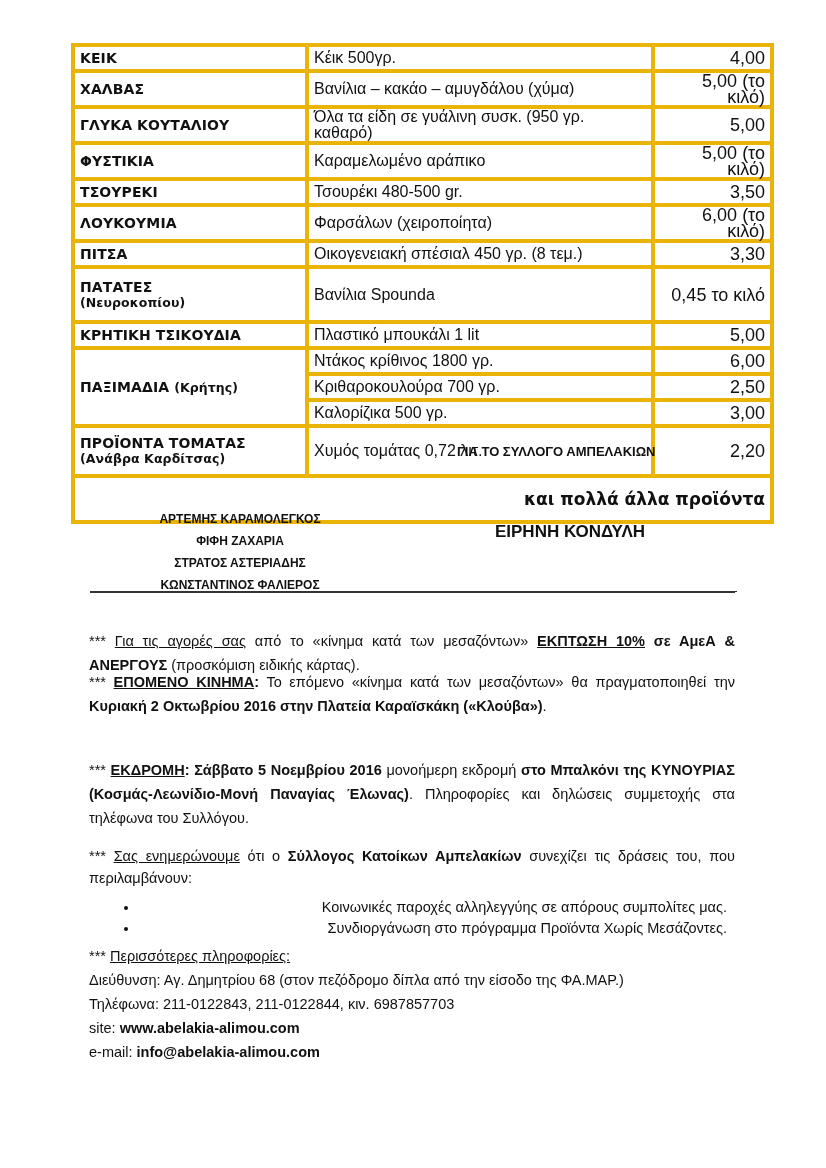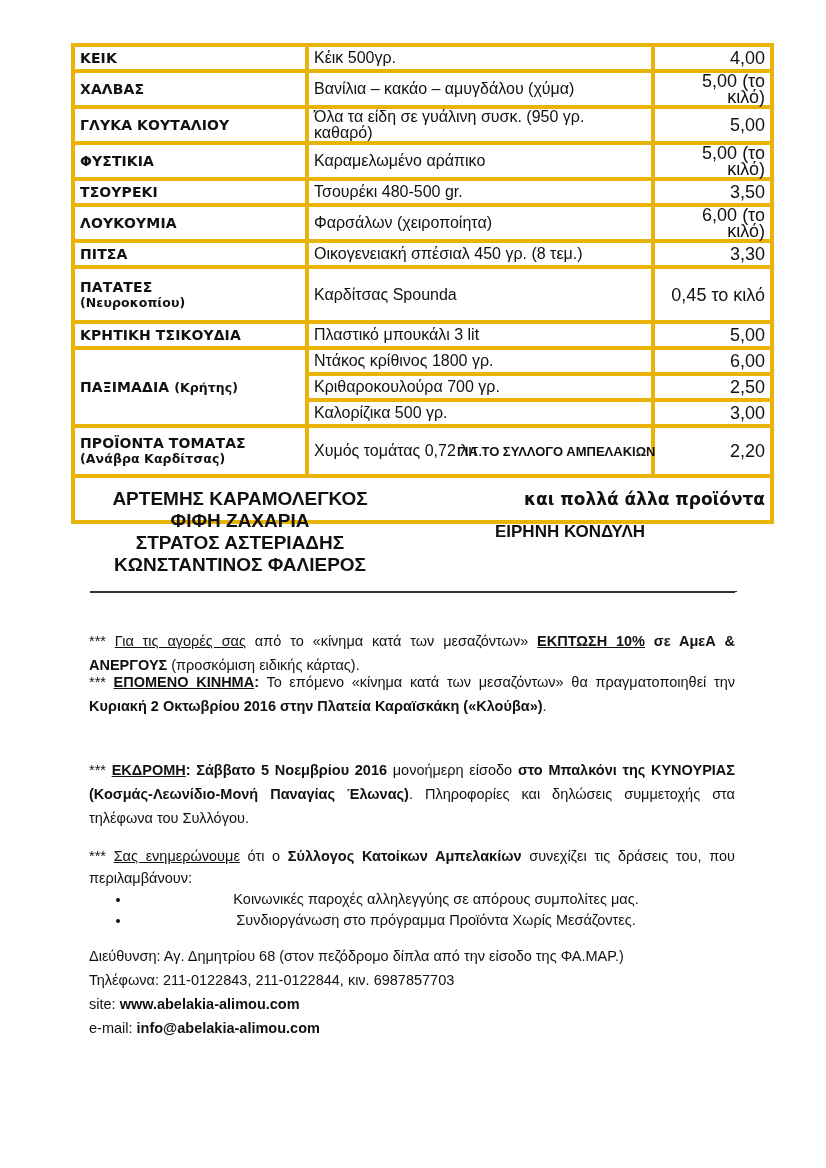--- a/index.html
+++ b/index.html
@@ -31,38 +31,38 @@
     tr.r-tom td { height: 46px; }
     tr.more td {
       height: 42px; text-align: right; font-weight: bold; font-size: 17px;
     }
     .cat-line { display: block; }
 
     
     .sig { position: absolute; font-weight: bold; font-size: 13px; text-align: center; font-family: "Liberation Sans", sans-serif; }
     .sig-left-head { left: 90px; top: 458px; width: 300px; text-align: left; }
     .sig-right-head { left: 457px; top: 444px; width: 260px; text-align: left; }
-    .sig-left-names { left: 90px; top: 488px; width: 300px; line-height: 22px; font-size: 19px; }
+    .sig-left-names { left: 90px; top: 508px; width: 300px; line-height: 22px; font-size: 12px; }
     .sig-right-name { left: 440px; top: 522px; width: 260px; font-size: 17px; }
     .rule { position: absolute; left: 90px; top: 591px; width: 645px; height: 2px; background: #333; }
     .rule-dash { position: absolute; left: 734px; top: 591px; width: 3px; height: 1px; background: #333; }
 
     
     .notice {
       position: absolute; left: 89px; width: 646px;
       font-family: "Liberation Sans", sans-serif; font-size: 14.5px; line-height: 24px;
       text-align: justify;
     }
     .notice b { font-weight: bold; }
     .notice u { text-decoration: underline; }
     .n1 { top: 629px; }
     .n2 { top: 670px; }
     .n3 { top: 758px; }
     .n4 { top: 845px; line-height: 22px; }
-    .n4 ul { margin: 0; padding-left: 42px; list-style: disc; text-align: center; }
+    .n4 ul { margin: 8px; padding-left: 42px; list-style: disc; text-align: right; }
     .n4 li { line-height: 21px; padding-left: 6px; }
     .n5 { top: 944px; line-height: 24px; text-align: left; }
   </style>
 </head>
 <body>
 
 <div class="page">
 
   <table class="products">
     <colgroup>
@@ -104,26 +104,26 @@
       <tr class="r23">
         <td class="cat">ΠΙΤΣΑ</td>
         <td class="desc">Οικογενειακή σπέσιαλ 450 γρ. (8 τεμ.)</td>
         <td class="price">3,30</td>
       </tr>
       <tr class="r-tall">
         <td class="cat">
           <span class="cat-line">ΠΑΤΑΤΕΣ</span>
           <span class="cat-line sub">(Νευροκοπίου)</span>
         </td>
-        <td class="desc">Καρδίτσας Spounda</td>
+        <td class="desc">Βανίλια Spounda</td>
         <td class="price">0,45 το κιλό</td>
       </tr>
       <tr class="r23">
         <td class="cat">ΚΡΗΤΙΚΗ ΤΣΙΚΟΥΔΙΑ</td>
-        <td class="desc">Πλαστικό μπουκάλι 3 lit</td>
+        <td class="desc">Πλαστικό μπουκάλι 1 lit</td>
         <td class="price">5,00</td>
       </tr>
       <tr class="r23">
         <td class="cat" rowspan="3">
           <span>ΠΑΞΙΜΑΔΙΑ</span>
           <span class="sub">(Κρήτης)</span>
         </td>
         <td class="desc">Ντάκος κρίθινος 1800 γρ.</td>
         <td class="price">6,00</td>
       </tr>
@@ -166,35 +166,39 @@
     <u>Για τις αγορές σας</u><span> από το «κίνημα κατά των μεσαζόντων» </span><b><u>ΕΚΠΤΩΣΗ 10%</u></b><b> σε ΑμεΑ &amp; ΑΝΕΡΓΟΥΣ</b><span> (προσκόμιση ειδικής κάρτας).</span>
   </div>
 
   <div class="notice n2">
     <span>***</span>
     <b><u>ΕΠΟΜΕΝΟ ΚΙΝΗΜΑ</u><span>:</span></b><span> Το επόμενο «κίνημα κατά των μεσαζόντων» θα πραγματοποιηθεί την </span><b>Κυριακή 2 Οκτωβρίου 2016 στην Πλατεία Καραϊσκάκη («Κλούβα»)</b><span>.</span>
   </div>
 
   <div class="notice n3">
     <span>***</span>
-    <b><u>ΕΚΔΡΟΜΗ</u></b><b>: Σάββατο 5 Νοεμβρίου 2016</b><span> μονοήμερη είσοδο </span><b>στο Μπαλκόνι της ΚΥΝΟΥΡΙΑΣ (Κοσμάς-Λεωνίδιο-Μονή Παναγίας Έλωνας)</b><span>. Πληροφορίες και δηλώσεις συμμετοχής στα τηλέφωνα του Συλλόγου.</span>
+    <b><u>ΕΚΔΡΟΜΗ</u></b><b>: Σάββατο 5 Νοεμβρίου 2016</b><span> μονοήμερη εκδρομή </span><b>στο Μπαλκόνι της ΚΥΝΟΥΡΙΑΣ (Κοσμάς-Λεωνίδιο-Μονή Παναγίας Έλωνας)</b><span>. Πληροφορίες και δηλώσεις συμμετοχής στα τηλέφωνα του Συλλόγου.</span>
   </div>
 
   <div class="notice n4">
     <div>
       <span>***</span>
       <u>Σας ενημερώνουμε</u><span> ότι ο </span><b>Σύλλογος Κατοίκων Αμπελακίων</b><span> συνεχίζει τις δράσεις του, που περιλαμβάνουν:</span>
     </div>
     <ul>
       <li>Κοινωνικές παροχές αλληλεγγύης σε απόρους συμπολίτες μας.</li>
       <li>Συνδιοργάνωση στο πρόγραμμα Προϊόντα Χωρίς Μεσάζοντες.</li>
     </ul>
   </div>
 
   <div class="notice n5">
+    <div>
+      <span>***</span>
+      <u>Περισσότερες πληροφορίες:</u>
+    </div>
     <div>Διεύθυνση: Αγ. Δημητρίου 68 (στον πεζόδρομο δίπλα από την είσοδο της ΦΑ.ΜΑΡ.)</div>
     <div>Τηλέφωνα: 211-0122843, 211-0122844, κιν. 6987857703</div>
     <div>
       <span>site: </span><b>www.abelakia-alimou.com</b>
     </div>
     <div>
       <span>e-mail: </span><b>info@abelakia-alimou.com</b>
     </div>
   </div>
 

